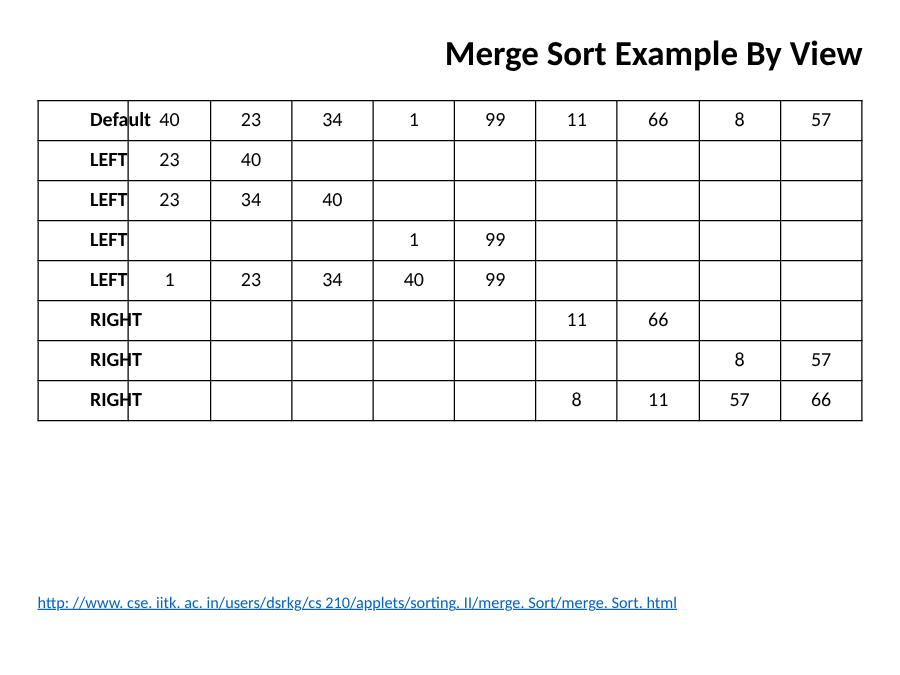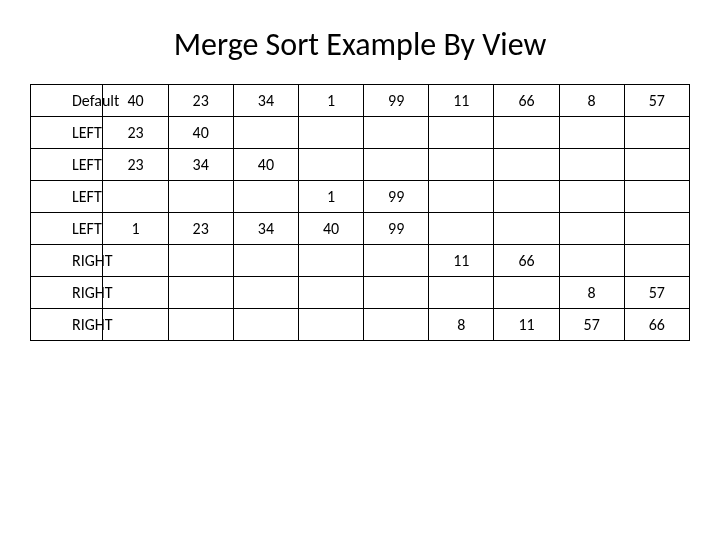--- a/index.html
+++ b/index.html
@@ -12,40 +12,40 @@
     font-family: Calibri, Arial, sans-serif;
     color: #000;
   }
   .slide {
     width: 100%;
     height: 100%;
     padding: 20px 30px 0 30px;
     position: relative;
   }
   h1 {
-    font-size: 32px;
-    font-weight: 400;
-    text-align: center;
+    font-size: 28px;
+    font-weight: 700;
+    text-align: right;
     margin: 5px 0 20px 0;
   }
   table {
     border-collapse: collapse;
     width: 100%;
     table-layout: fixed;
   }
   th, td {
     border: 1px solid #000;
     text-align: center;
     font-size: 16px;
     padding: 6px 2px;
     height: 32px;
   }
   th:first-child, td:first-child {
     width: 11%;
-    font-weight: 400;
+    font-weight: 700;
     padding-left: 41px;
   }
   .link {
     position: absolute;
     left: 30px;
     bottom: 50px;
     font-size: 13px;
     color: #0563c1;
     text-decoration: underline;
   }
@@ -150,13 +150,14 @@
           <td></td>
           <td></td>
           <td>8</td>
           <td>11</td>
           <td>57</td>
           <td>66</td>
         </tr>
       </tbody>
   </table>
 
+  <a class="link">http: //www. cse. iitk. ac. in/users/dsrkg/cs 210/applets/sorting. II/merge. Sort/merge. Sort. html</a>
 </div>
 
 </body></html>

